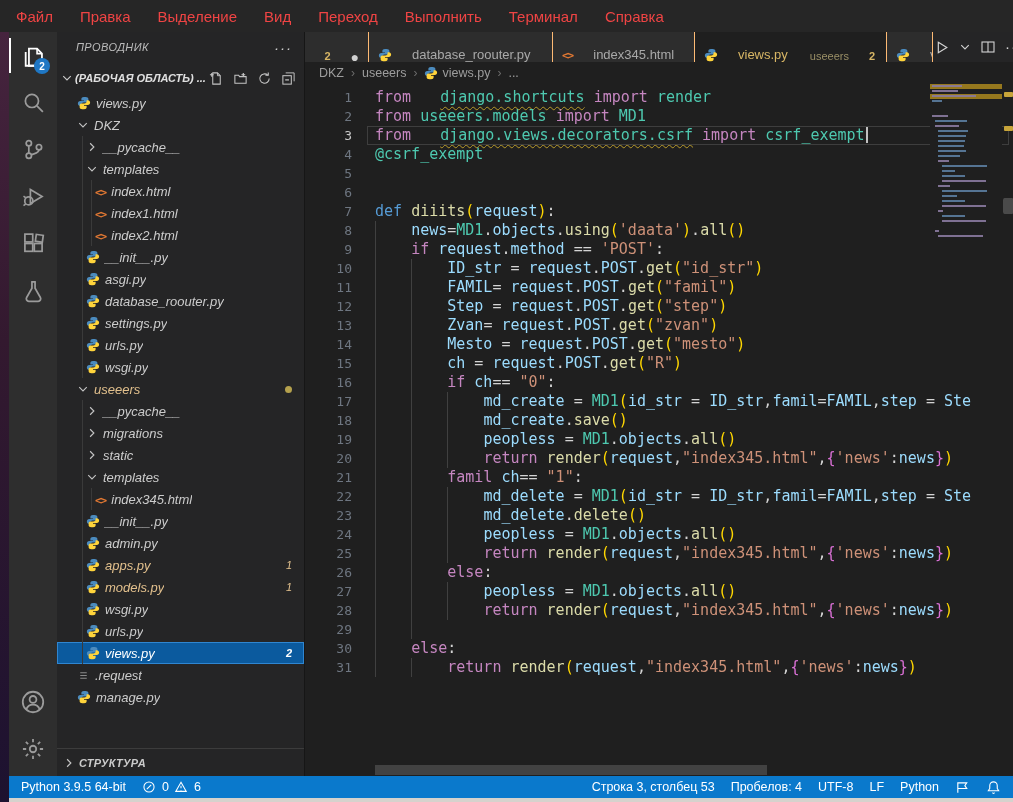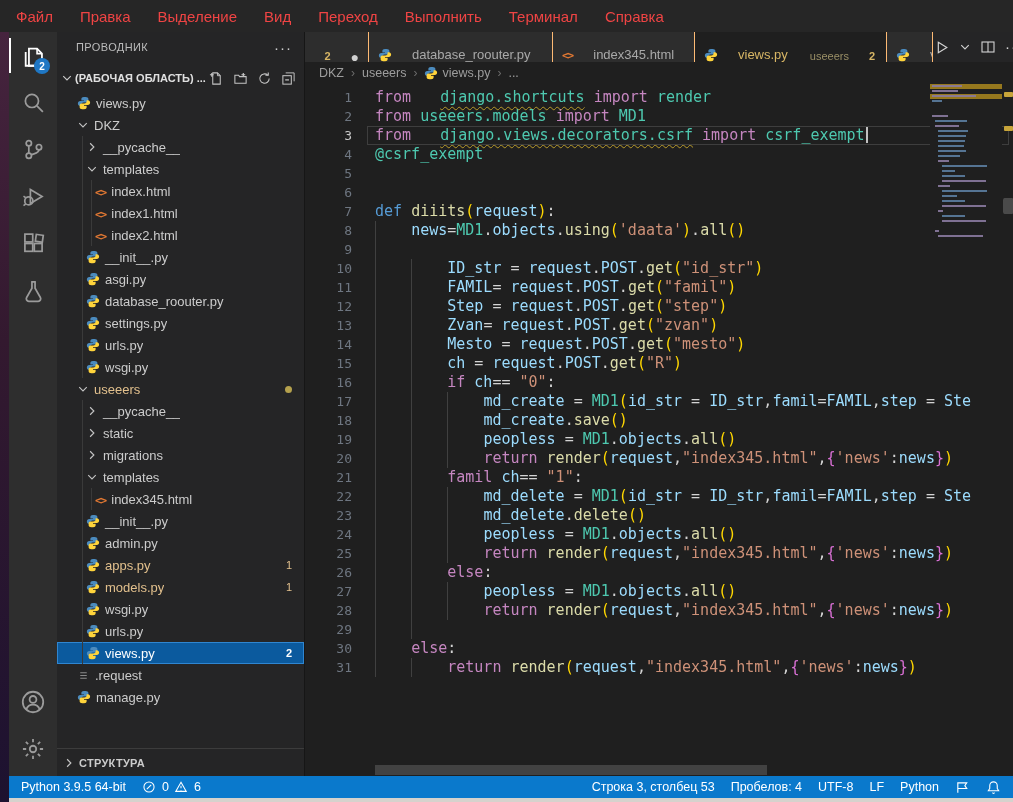--- a/index.html
+++ b/index.html
@@ -16,21 +16,21 @@
   
   .activitybar{position:absolute;left:9px;top:32px;width:48px;height:744px;background:#2e2e2e;}
   .ab-item{position:relative;width:48px;height:47px;display:flex;align-items:center;justify-content:center;color:#9b9b9b;}
   .ab-item.active{color:#ffffff;}
   .ab-item.active::before{content:"";position:absolute;left:0;top:6px;bottom:6px;width:2px;background:#ffffff;}
   .ab-badge{position:absolute;right:7px;bottom:5px;min-width:16px;height:16px;border-radius:9px;background:#1f77c4;
             color:#fff;font-size:10px;display:flex;align-items:center;justify-content:center;font-weight:bold;}
   .ab-bottom{position:absolute;bottom:4px;left:0;width:48px;}
   .ico svg{display:block;}
   
-  .sidebar{position:absolute;left:57px;top:32px;width:248px;height:744px;background:#252526;box-sizing:border-box;border-right:1px solid #161616;}
+  .sidebar{position:absolute;left:57px;top:32px;width:248px;height:744px;background:#252526;box-sizing:border-box;border-right:1px solid #161616;font-style:italic;}
   .sb-title{position:absolute;left:0;top:0;width:100%;height:30px;display:flex;align-items:center;}
   .sb-title .t{margin-left:19px;font-size:11px;letter-spacing:.4px;color:#bbbbbb;}
   .sb-title .more{position:absolute;right:12px;color:#cccccc;font-size:15px;letter-spacing:1px;}
   .ws-header{position:absolute;left:0;top:34px;width:100%;height:24px;display:flex;align-items:center;color:#e0e0e0;}
   .ws-header .chev{margin-left:4px;color:#cccccc;display:flex;}
   .ws-header .wl{font-size:11px;font-weight:bold;margin-left:2px;white-space:nowrap;}
   .ws-actions{position:absolute;right:8px;top:0;height:24px;display:flex;align-items:center;gap:9px;color:#c5c5c5;}
   .tree{position:absolute;left:0;top:60px;width:100%;}
   .tree-row{position:relative;height:22px;display:flex;align-items:center;box-sizing:border-box;color:#cccccc;font-size:13px;}
   .tree-row .cell{display:flex;align-items:center;gap:5px;white-space:nowrap;overflow:hidden;}
@@ -388,32 +388,32 @@
           </span>
         </div>
         <div class="tree-row" style="padding-left: 29px;">
           <span class="guideline" style="left: 25px;"></span>
           <span class="cell">
             <span class="tchev">
               <svg xmlns="http://www.w3.org/2000/svg" width="12" height="12" viewBox="0 0 16 16" fill="none" stroke="currentColor" stroke-width="1.1">
                 <path d="M5.5 3 L10.5 8 L5.5 13" stroke-width="1.5"></path>
               </svg>
             </span>
-            <span class="lbl">static</span>
+            <span class="lbl">migrations</span>
           </span>
         </div>
         <div class="tree-row" style="padding-left: 29px;">
           <span class="guideline" style="left: 25px;"></span>
           <span class="cell">
             <span class="tchev">
               <svg xmlns="http://www.w3.org/2000/svg" width="12" height="12" viewBox="0 0 16 16" fill="none" stroke="currentColor" stroke-width="1.1">
                 <path d="M5.5 3 L10.5 8 L5.5 13" stroke-width="1.5"></path>
               </svg>
             </span>
-            <span class="lbl">migrations</span>
+            <span class="lbl">static</span>
           </span>
         </div>
         <div class="tree-row" style="padding-left: 29px;">
           <span class="guideline" style="left: 25px;"></span>
           <span class="cell">
             <span class="tchev">
               <svg xmlns="http://www.w3.org/2000/svg" width="12" height="12" viewBox="0 0 16 16" fill="none" stroke="currentColor" stroke-width="1.1">
                 <path d="M3 5.5 L8 10.5 L13 5.5" stroke-width="1.5"></path>
               </svg>
             </span>
@@ -634,21 +634,21 @@
     <div class="code" id="code">
         <div class="code-inner" id="code-inner">
           <div class="cl"><span class="ln">1</span><span><span class="kw">from </span><span class="cls w">django.shortcuts</span><span class="pl"> </span><span class="kw">import </span><span class="cls">render</span></span></div>
           <div class="cl"><span class="ln">2</span><span><span class="kw">from </span><span class="cls">useeers.models</span><span class="pl"> </span><span class="kw">import </span><span class="cls">MD1</span></span></div>
           <div class="cl cur"><span class="ln">3</span><span><span class="kw">from </span><span class="cls w">django.views.decorators.csrf</span><span class="pl"> </span><span class="kw">import </span><span class="cls">csrf_exempt</span><span class="cursor"></span></span></div>
           <div class="cl"><span class="ln">4</span><span><span class="cls">@csrf_exempt</span></span></div>
           <div class="cl"><span class="ln">5</span><span></span></div>
           <div class="cl"><span class="ln">6</span><span></span></div>
           <div class="cl"><span class="ln">7</span><span><span class="kwd">def </span><span class="fn">diiits</span><span class="b1">(</span><span class="var">request</span><span class="b1">)</span><span class="op">:</span></span></div>
           <div class="cl"><span class="ln">8</span><span class="guideline" style="left: 70px; background: rgb(64, 64, 64);"></span><span><span class="pl">    </span><span class="var">news</span><span class="op">=</span><span class="cls">MD1</span><span class="op">.</span><span class="var">objects</span><span class="op">.</span><span class="fn">using</span><span class="b1">(</span><span class="str">'daata'</span><span class="b1">)</span><span class="op">.</span><span class="fn">all</span><span class="b1">()</span></span></div>
-          <div class="cl"><span class="ln">9</span><span class="guideline" style="left: 70px; background: rgb(64, 64, 64);"></span></div>
+          <div class="cl"><span class="ln">9</span><span class="guideline" style="left: 70px; background: rgb(64, 64, 64);"></span><span><span class="pl">    </span><span class="kw">if </span><span class="var">request</span><span class="op">.</span><span class="var">method</span><span class="op"> == </span><span class="str">'POST'</span><span class="op">:</span></span></div>
           <div class="cl"><span class="ln">10</span><span class="guideline" style="left: 70px; background: rgb(64, 64, 64);"></span><span class="guideline" style="left: 106px; background: rgb(64, 64, 64);"></span><span><span class="pl">        </span><span class="var">ID_str</span><span class="op"> = </span><span class="var">request</span><span class="op">.</span><span class="var">POST</span><span class="op">.</span><span class="fn">get</span><span class="b1">(</span><span class="str">"id_str"</span><span class="b1">)</span></span></div>
           <div class="cl"><span class="ln">11</span><span class="guideline" style="left: 70px; background: rgb(64, 64, 64);"></span><span class="guideline" style="left: 106px; background: rgb(64, 64, 64);"></span><span><span class="pl">        </span><span class="var">FAMIL</span><span class="op">= </span><span class="var">request</span><span class="op">.</span><span class="var">POST</span><span class="op">.</span><span class="fn">get</span><span class="b1">(</span><span class="str">"famil"</span><span class="b1">)</span></span></div>
           <div class="cl"><span class="ln">12</span><span class="guideline" style="left: 70px; background: rgb(64, 64, 64);"></span><span class="guideline" style="left: 106px; background: rgb(64, 64, 64);"></span><span><span class="pl">        </span><span class="var">Step</span><span class="op"> = </span><span class="var">request</span><span class="op">.</span><span class="var">POST</span><span class="op">.</span><span class="fn">get</span><span class="b1">(</span><span class="str">"step"</span><span class="b1">)</span></span></div>
           <div class="cl"><span class="ln">13</span><span class="guideline" style="left: 70px; background: rgb(64, 64, 64);"></span><span class="guideline" style="left: 106px; background: rgb(64, 64, 64);"></span><span><span class="pl">        </span><span class="var">Zvan</span><span class="op">= </span><span class="var">request</span><span class="op">.</span><span class="var">POST</span><span class="op">.</span><span class="fn">get</span><span class="b1">(</span><span class="str">"zvan"</span><span class="b1">)</span></span></div>
           <div class="cl"><span class="ln">14</span><span class="guideline" style="left: 70px; background: rgb(64, 64, 64);"></span><span class="guideline" style="left: 106px; background: rgb(64, 64, 64);"></span><span><span class="pl">        </span><span class="var">Mesto</span><span class="op"> = </span><span class="var">request</span><span class="op">.</span><span class="var">POST</span><span class="op">.</span><span class="fn">get</span><span class="b1">(</span><span class="str">"mesto"</span><span class="b1">)</span></span></div>
           <div class="cl"><span class="ln">15</span><span class="guideline" style="left: 70px; background: rgb(64, 64, 64);"></span><span class="guideline" style="left: 106px; background: rgb(64, 64, 64);"></span><span><span class="pl">        </span><span class="var">ch</span><span class="op"> = </span><span class="var">request</span><span class="op">.</span><span class="var">POST</span><span class="op">.</span><span class="fn">get</span><span class="b1">(</span><span class="str">"R"</span><span class="b1">)</span></span></div>
           <div class="cl"><span class="ln">16</span><span class="guideline" style="left: 70px; background: rgb(64, 64, 64);"></span><span class="guideline" style="left: 106px; background: rgb(64, 64, 64);"></span><span><span class="pl">        </span><span class="kw">if </span><span class="var">ch</span><span class="op">== </span><span class="str">"0"</span><span class="op">:</span></span></div>
           <div class="cl"><span class="ln">17</span><span class="guideline" style="left: 70px; background: rgb(64, 64, 64);"></span><span class="guideline" style="left: 106px; background: rgb(64, 64, 64);"></span><span class="guideline" style="left: 142px; background: rgb(64, 64, 64);"></span><span><span class="pl">            </span><span class="var">md_create</span><span class="op"> = </span><span class="cls">MD1</span><span class="b1">(</span><span class="var">id_str</span><span class="op"> = </span><span class="var">ID_str</span><span class="op">,</span><span class="var">famil</span><span class="op">=</span><span class="var">FAMIL</span><span class="op">,</span><span class="var">step</span><span class="op"> = </span><span class="var">Ste</span></span></div>
           <div class="cl"><span class="ln">18</span><span class="guideline" style="left: 70px; background: rgb(64, 64, 64);"></span><span class="guideline" style="left: 106px; background: rgb(64, 64, 64);"></span><span class="guideline" style="left: 142px; background: rgb(64, 64, 64);"></span><span><span class="pl">            </span><span class="var">md_create</span><span class="op">.</span><span class="fn">save</span><span class="b1">()</span></span></div>
           <div class="cl"><span class="ln">19</span><span class="guideline" style="left: 70px; background: rgb(64, 64, 64);"></span><span class="guideline" style="left: 106px; background: rgb(64, 64, 64);"></span><span class="guideline" style="left: 142px; background: rgb(64, 64, 64);"></span><span><span class="pl">            </span><span class="var">peopless</span><span class="op"> = </span><span class="cls">MD1</span><span class="op">.</span><span class="var">objects</span><span class="op">.</span><span class="fn">all</span><span class="b1">()</span></span></div>

